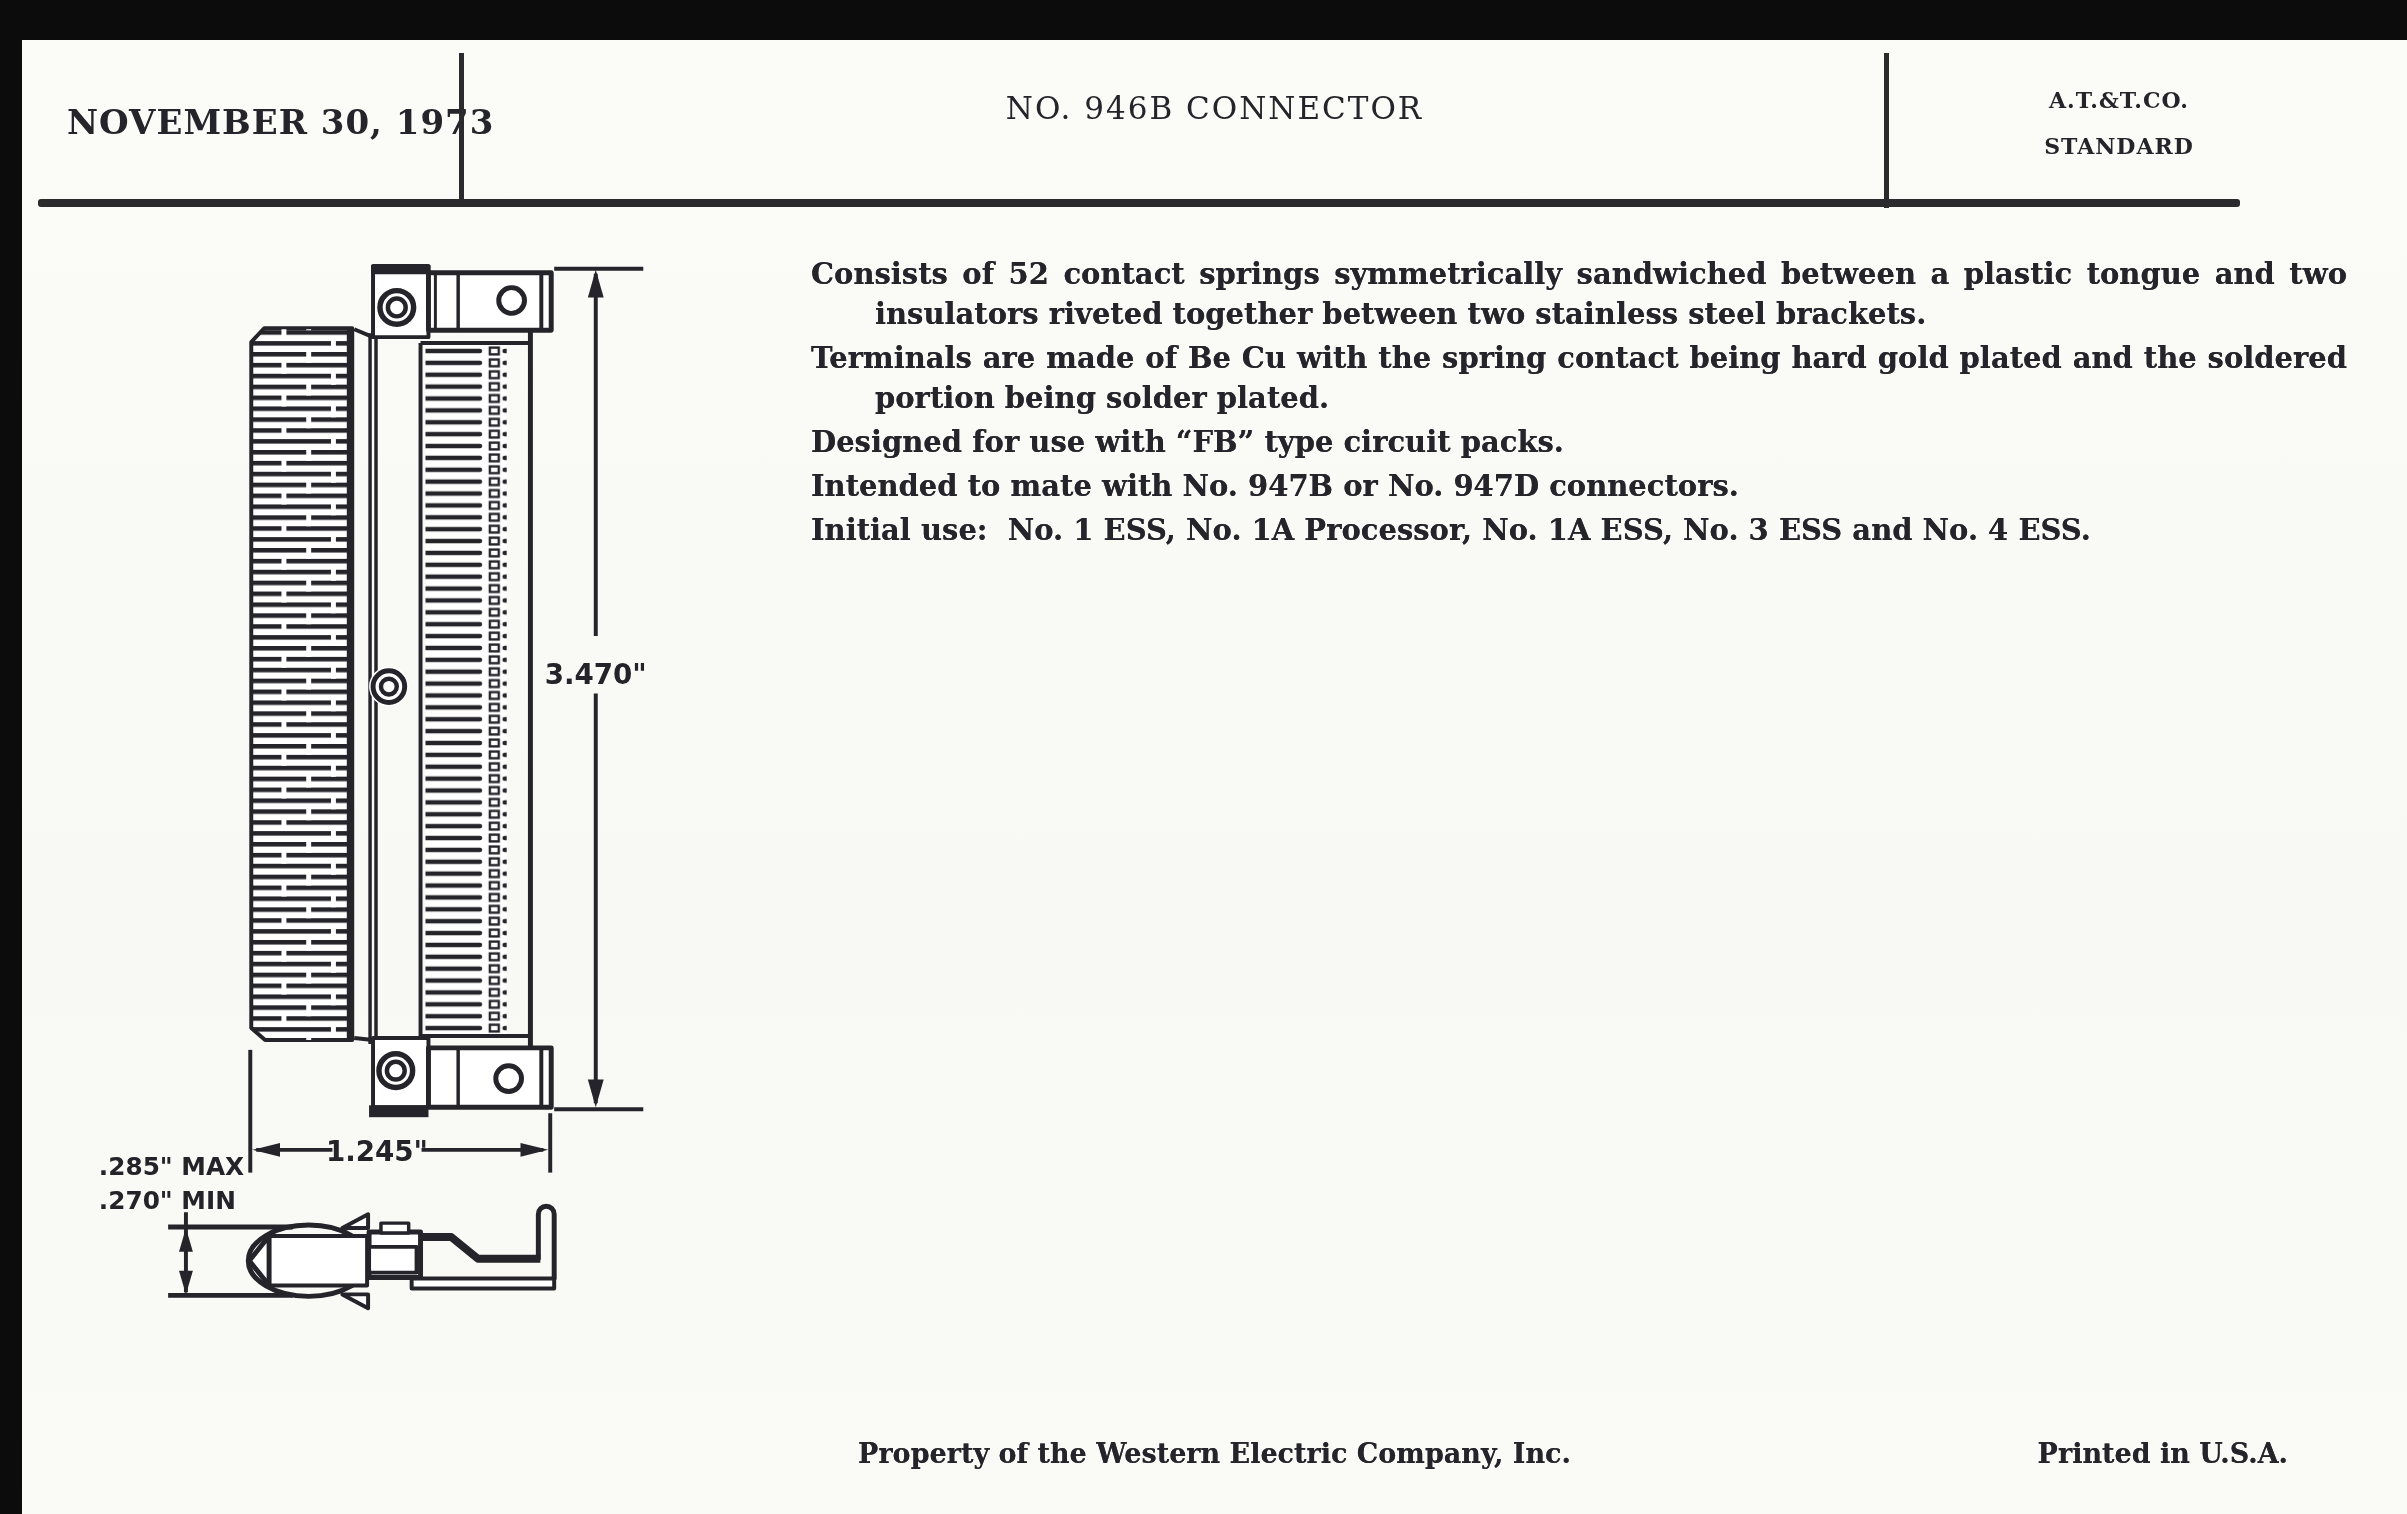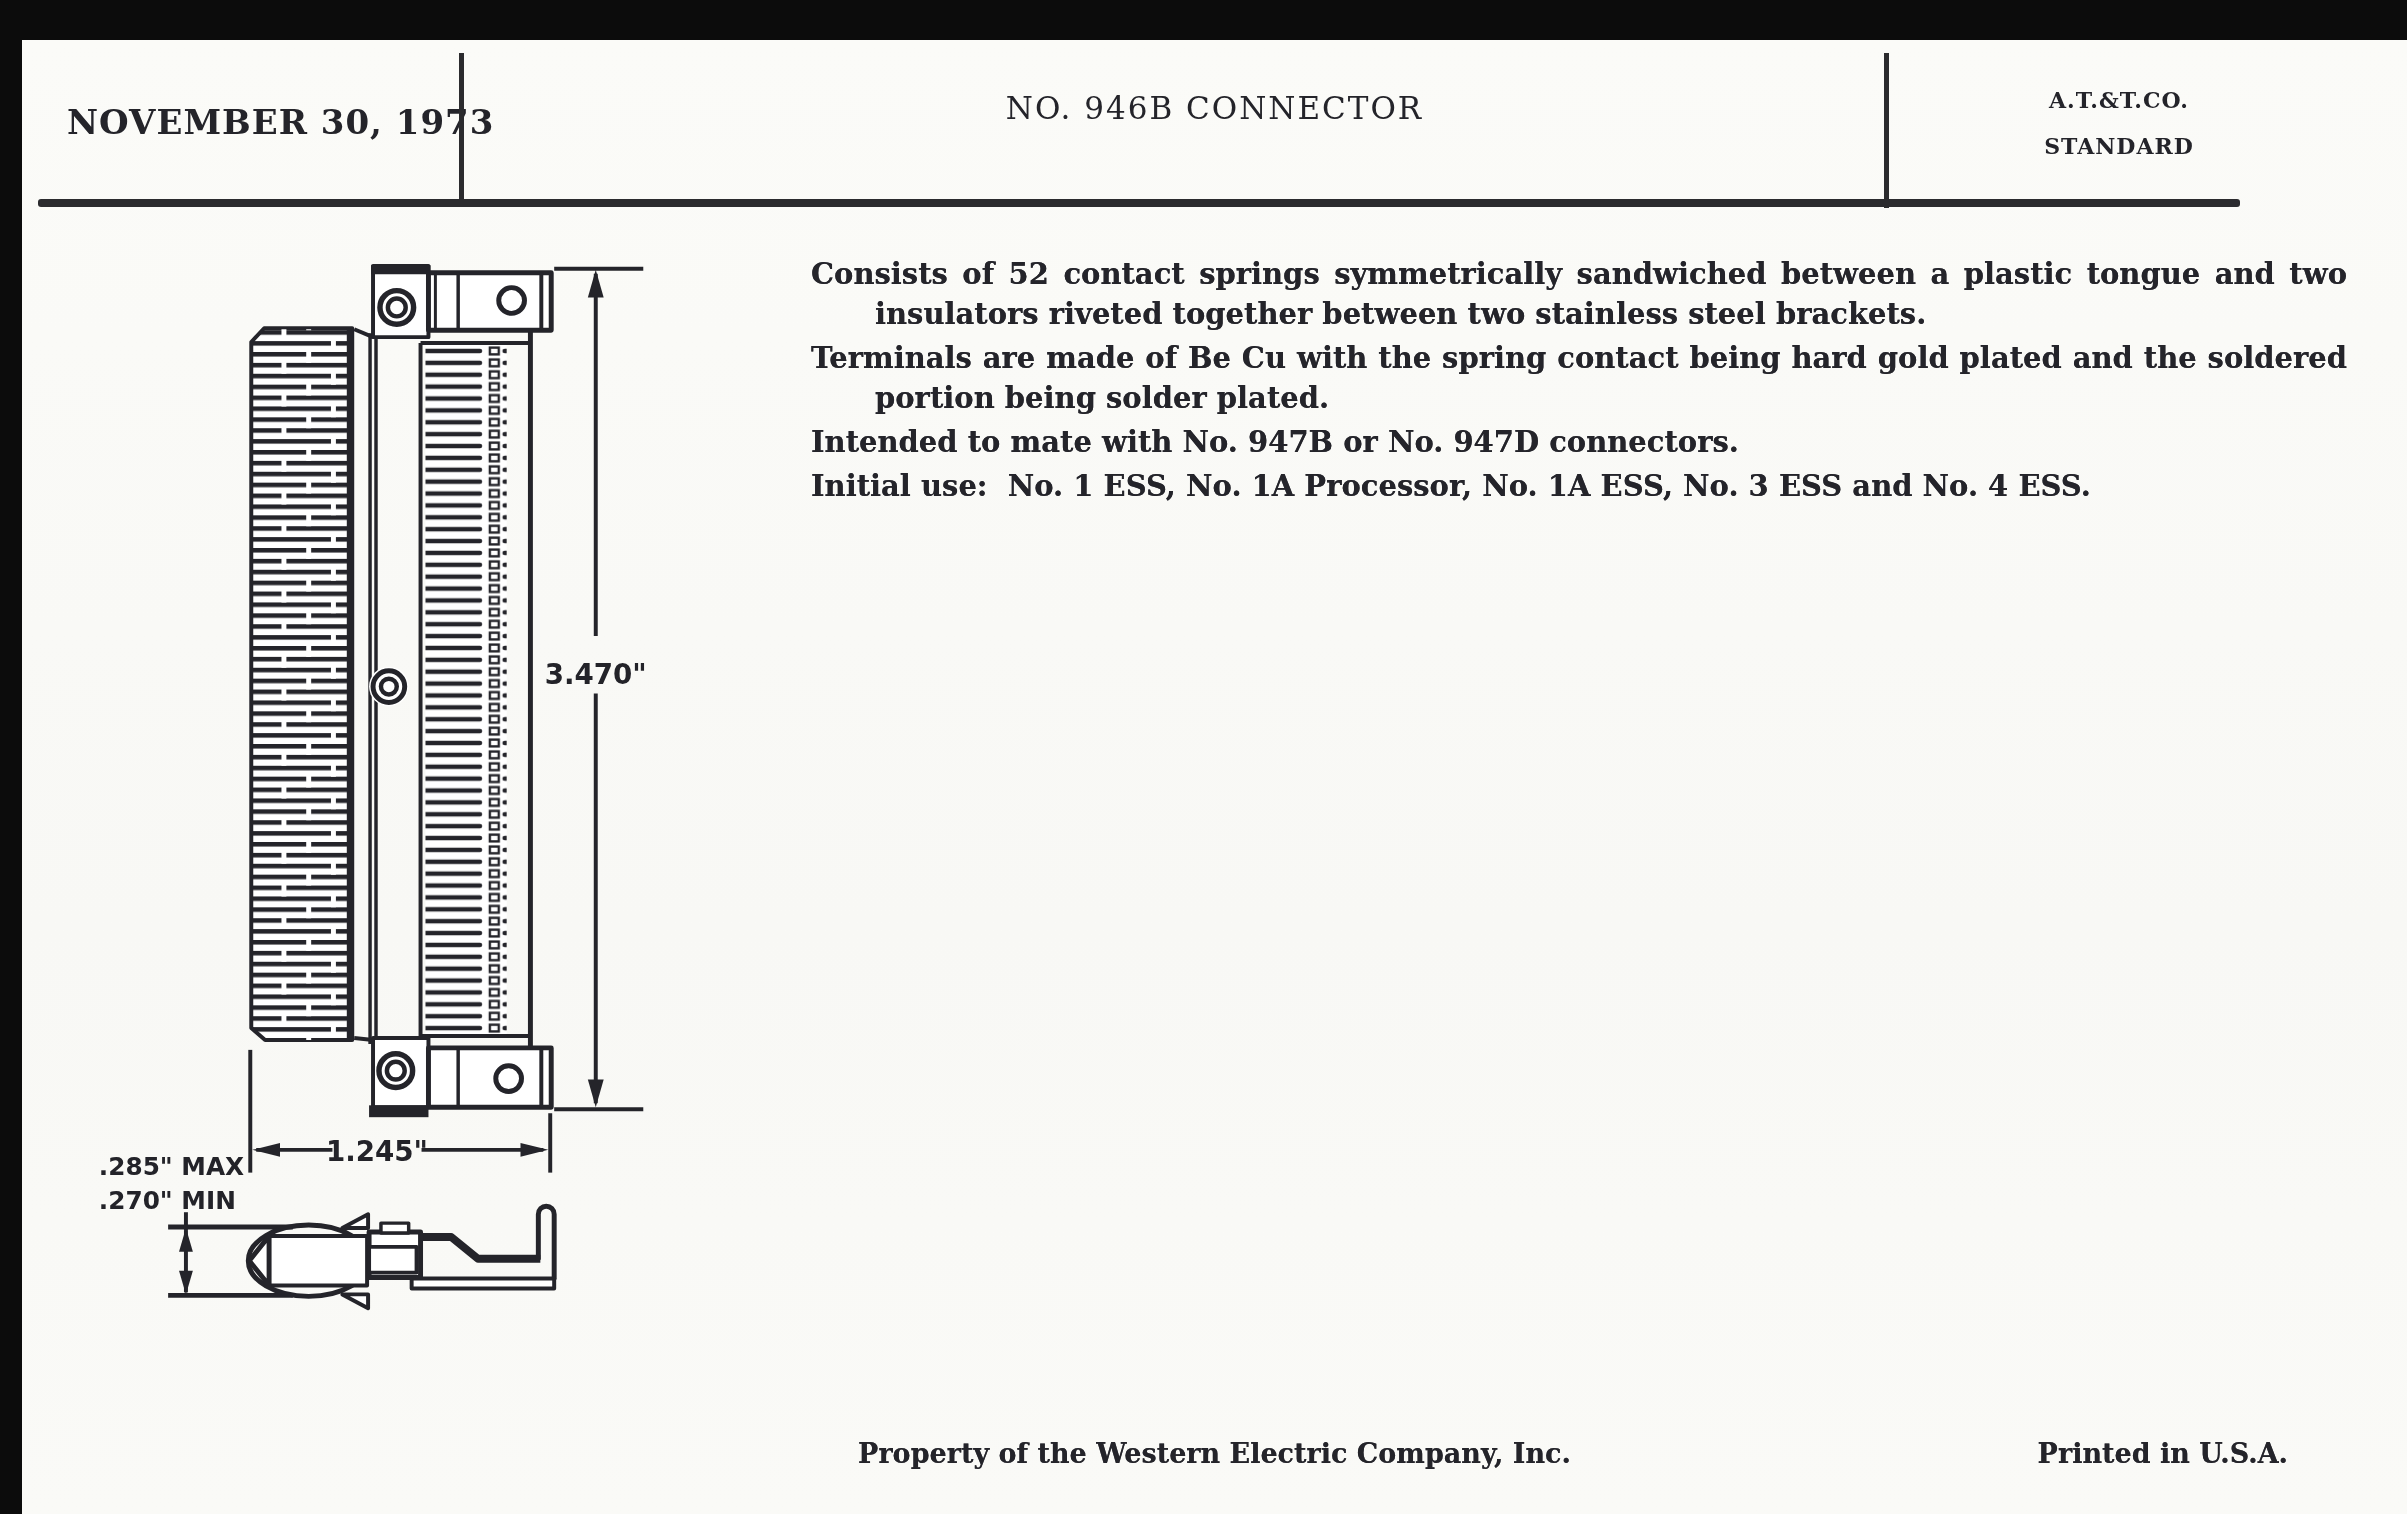--- a/index.html
+++ b/index.html
@@ -68,20 +68,21 @@
     <div class="vdiv right"></div>
     <div class="hdr-org">
       <div>A.T.&amp;T.CO.</div>
       <div>STANDARD</div>
     </div>
     <div class="hrule"></div>
 
     <div class="desc">
       <p>Consists of 52 contact springs symmetrically sandwiched between a plastic tongue and two insulators riveted together between two stainless steel brackets.</p>
       <p>Terminals are made of Be Cu with the spring contact being hard gold plated and the soldered portion being solder plated.</p>
+      <p>Designed for use with “FB” type circuit packs.</p>
       <p>Intended to mate with No. 947B or No. 947D connectors.</p>
       <p>Initial use:&nbsp; No. 1 ESS, No. 1A Processor, No. 1A ESS, No. 3 ESS and No. 4 ESS.</p>
     </div>
 
     <svg class="drawing" width="594" height="1079" viewBox="80 255 600 1090">
       <defs>
         <pattern id="hatchL" width="110" height="11" patternUnits="userSpaceOnUse">
           <rect width="110" height="11" fill="#fff"></rect>
           <rect y="3" width="110" height="4.6" fill="#24242a"></rect>
         </pattern>

